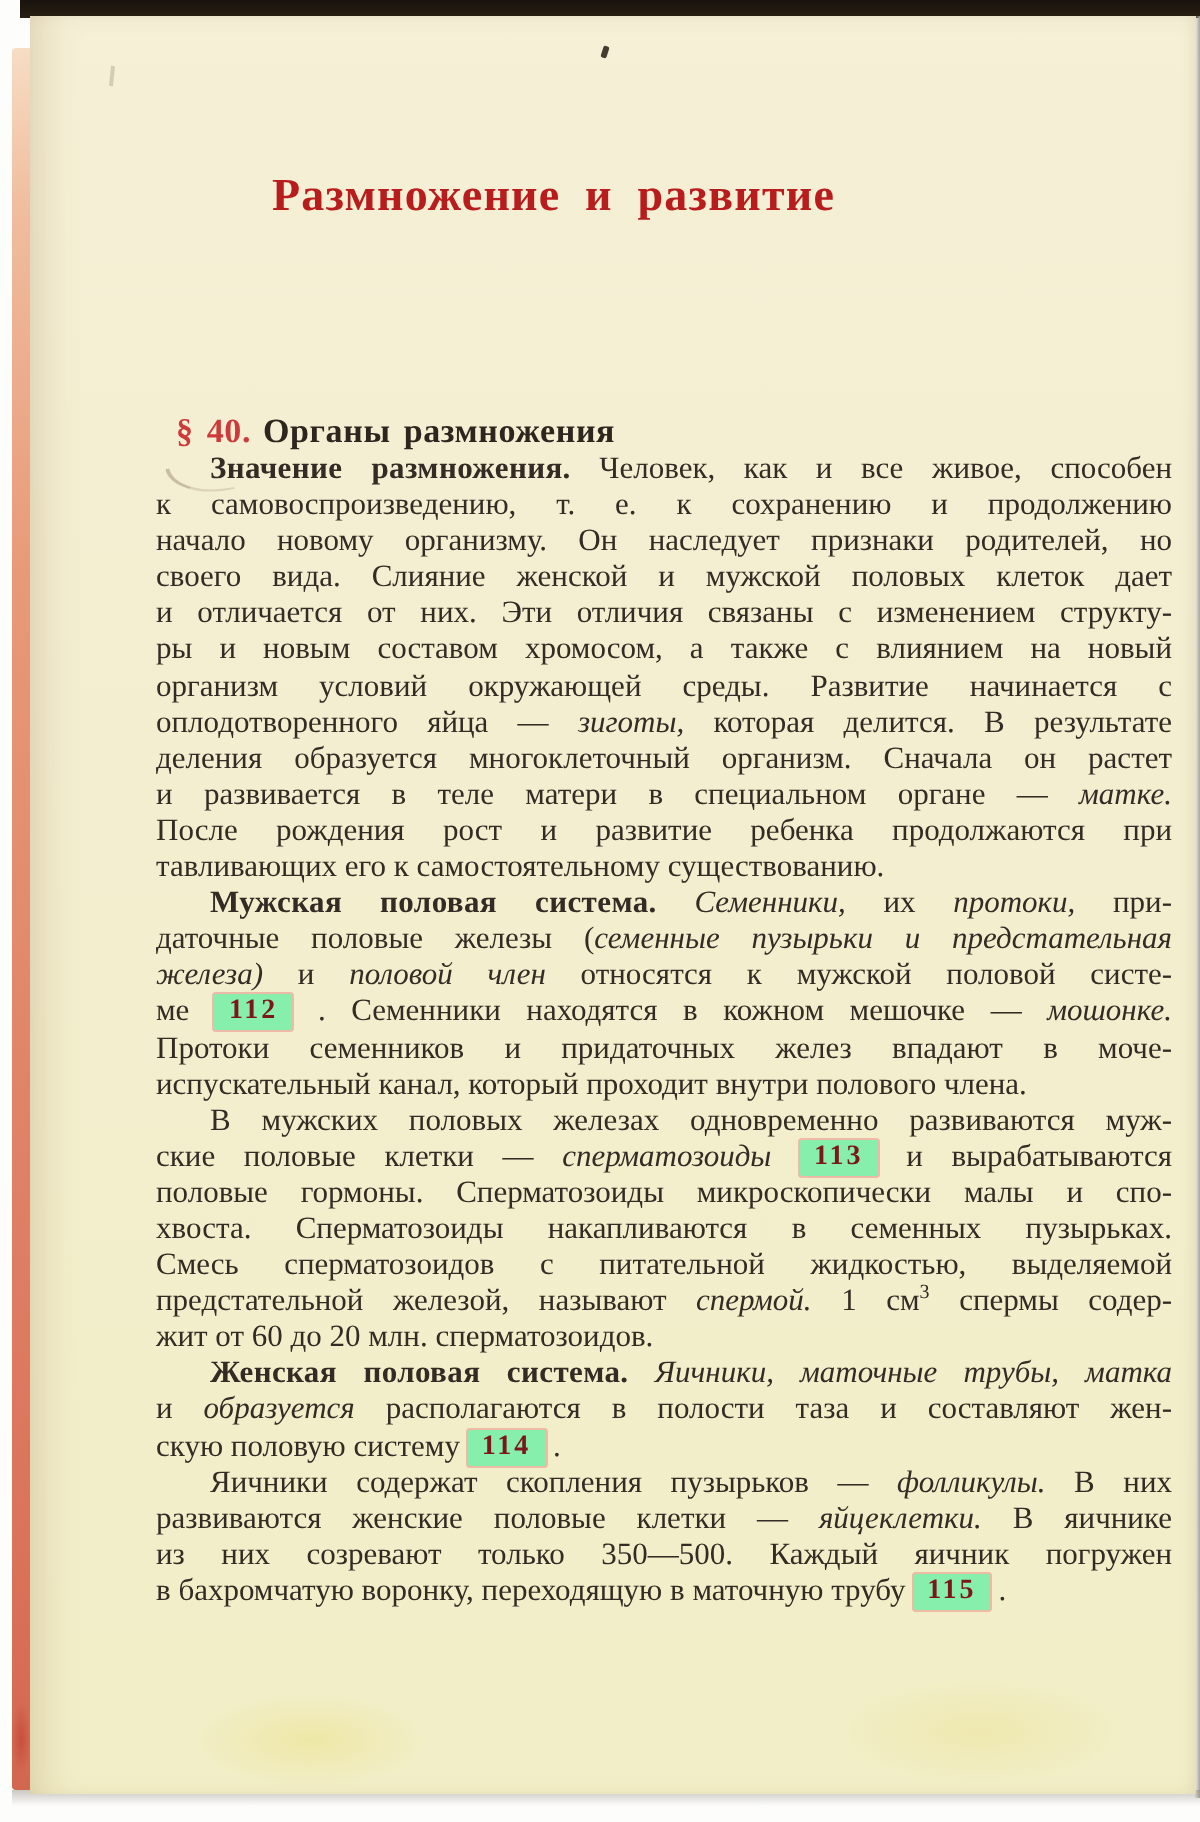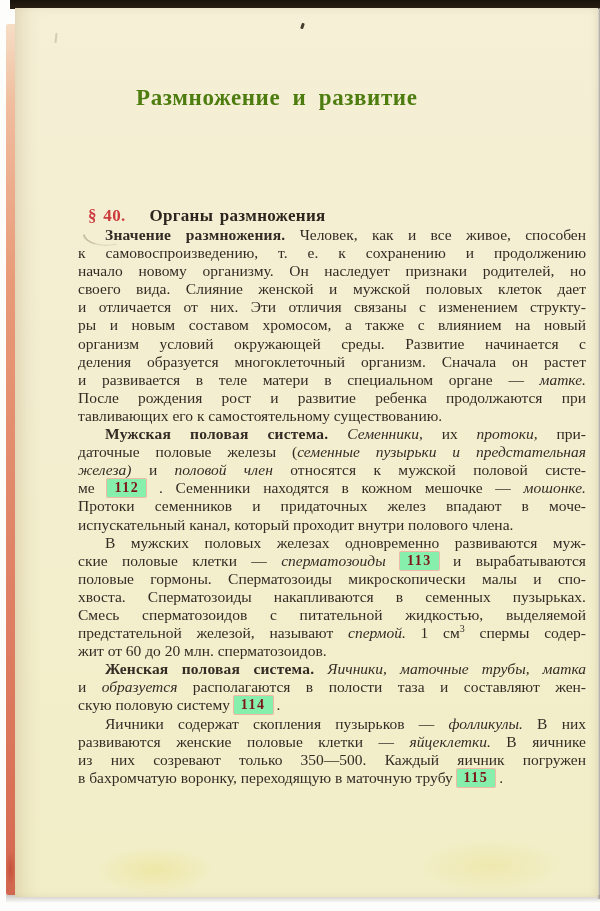--- a/index.html
+++ b/index.html
@@ -51,30 +51,30 @@
   }
   .pencil-arc{
     position:absolute;left:84px;top:231px;width:30px;height:16px;
     border:0;border-left:2px solid rgba(150,130,110,.45);
     border-bottom:1px solid rgba(150,130,110,.25);
     border-radius:0 0 0 100%;transform:rotate(-12deg);
   }
   
   .chapter-title{
     position:absolute;left:136px;top:70px;
-    font-size:23px;font-weight:bold;color:#4d7c0f;
+    font-size:23px;font-weight:bold;color:#b91c1c;
     letter-spacing:.6px;word-spacing:6px;white-space:nowrap;
   }
   
   .section-heading{
     position:absolute;left:88px;top:192px;
     font-size:17px;font-weight:bold;color:#2c261f;
     letter-spacing:.3px;word-spacing:2px;white-space:nowrap;
   }
-  .section-number{color:#cd3a3c;margin-right:24px;}
+  .section-number{color:#cd3a3c;margin-right:6px;}
   
   .body-text{
     position:absolute;left:78px;top:226px;width:508px;
     font-size:15.5px;color:#322c25;
   }
   .line{
     text-align:justify;text-align-last:justify;
     line-height:18.1px;height:18.1px;white-space:nowrap;
   }
   .line.last{text-align-last:left;}
@@ -112,20 +112,21 @@
 <h2 class="section-heading"><span class="section-number">§ 40.</span><span>Органы размножения</span></h2>
 
 <div class="body-text">
     <div class="line indent"><span class="bold">Значение размножения.</span><span> Человек, как и все живое, способен</span></div>
     <div class="line"><span>к самовоспроизведению, т. е. к сохранению и продолжению</span></div>
     <div class="line"><span>начало новому организму. Он наследует признаки родителей, но</span></div>
     <div class="line"><span>своего вида. Слияние женской и мужской половых клеток дает</span></div>
     <div class="line"><span>и отличается от них. Эти отличия связаны с изменением структу-</span></div>
     <div class="line"><span>ры и новым составом хромосом, а также с влиянием на новый</span></div>
     <div class="line"><span>организм условий окружающей среды. Развитие начинается с</span></div>
+    <div class="line"><span>оплодотворенного яйца — </span><span class="italic">зиготы,</span><span> которая делится. В результате</span></div>
     <div class="line"><span>деления образуется многоклеточный организм. Сначала он растет</span></div>
     <div class="line"><span>и развивается в теле матери в специальном органе — </span><span class="italic">матке.</span></div>
     <div class="line"><span>После рождения рост и развитие ребенка продолжаются при</span></div>
     <div class="line last"><span>тавливающих его к самостоятельному существованию.</span></div>
     <div class="line indent"><span class="bold">Мужская половая система.</span><span> </span><span class="italic">Семенники,</span><span> их </span><span class="italic">протоки,</span><span> при-</span></div>
     <div class="line"><span>даточные половые железы (</span><span class="italic">семенные пузырьки и предстательная</span></div>
     <div class="line"><span class="italic">железа)</span><span> и </span><span class="italic">половой член</span><span> относятся к мужской половой систе-</span></div>
     <div class="line"><span>ме </span><span class="figref">112</span><span> . Семенники находятся в кожном мешочке — </span><span class="italic">мошонке.</span></div>
     <div class="line"><span>Протоки семенников и придаточных желез впадают в моче-</span></div>
     <div class="line last"><span>испускательный канал, который проходит внутри полового члена.</span></div>

